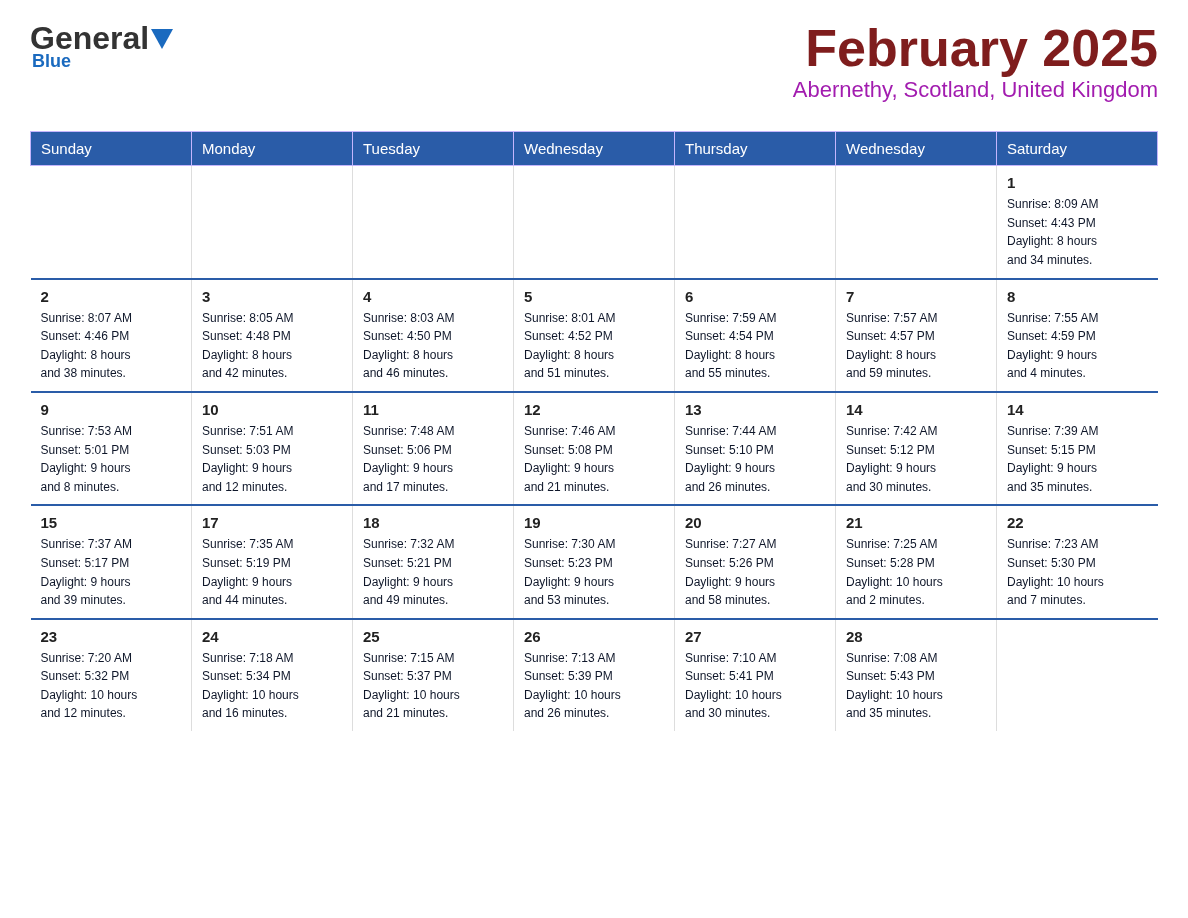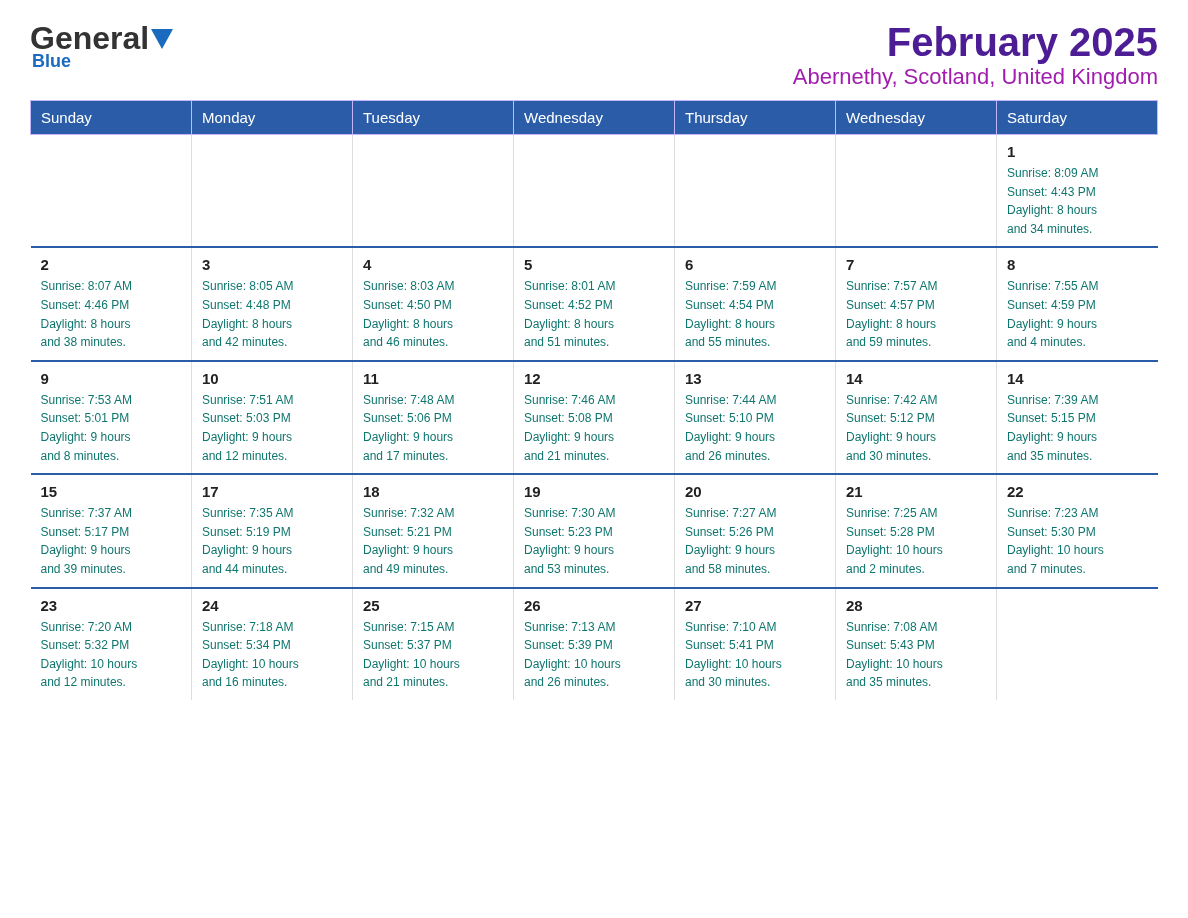--- a/index.html
+++ b/index.html
@@ -7,34 +7,34 @@
       font-family: Arial, sans-serif;
       background: #fff;
       width: 1188px;
       min-height: 918px;
       padding: 20px 30px;
     }
     .header {
       display: flex;
       justify-content: space-between;
       align-items: flex-start;
-      margin-bottom: 10px;
+      margin-bottom: 28px;
     }
     .logo {
       display: flex;
       flex-direction: column;
       align-items: flex-start;
     }
     .title-block {
       text-align: right;
     }
     .title-block h1 {
-      font-size: 40px;
+      font-size: 52px;
       font-weight: bold;
-      color: #4c1d95;
+      color: #7f1d1d;
       line-height: 1.1;
     }
     .title-block h2 {
       font-size: 22px;
       font-weight: normal;
       color: #a21caf;
     }
     .calendar {
       width: 100%;
       border-collapse: collapse;
@@ -69,21 +69,21 @@
     .calendar tbody tr:last-child { border-bottom: none; }
     .day-num {
       font-size: 15px;
       font-weight: bold;
       color: #222;
       margin-bottom: 4px;
       display: block;
     }
     .day-info {
       font-size: 12px;
-      color: #0f766e;
+      color: #0f172a;
       line-height: 1.55;
     }
     .empty-cell {
       background: #f5f5f5;
     }
   </style>
 </head>
 <body>
 
 <div class="header">

